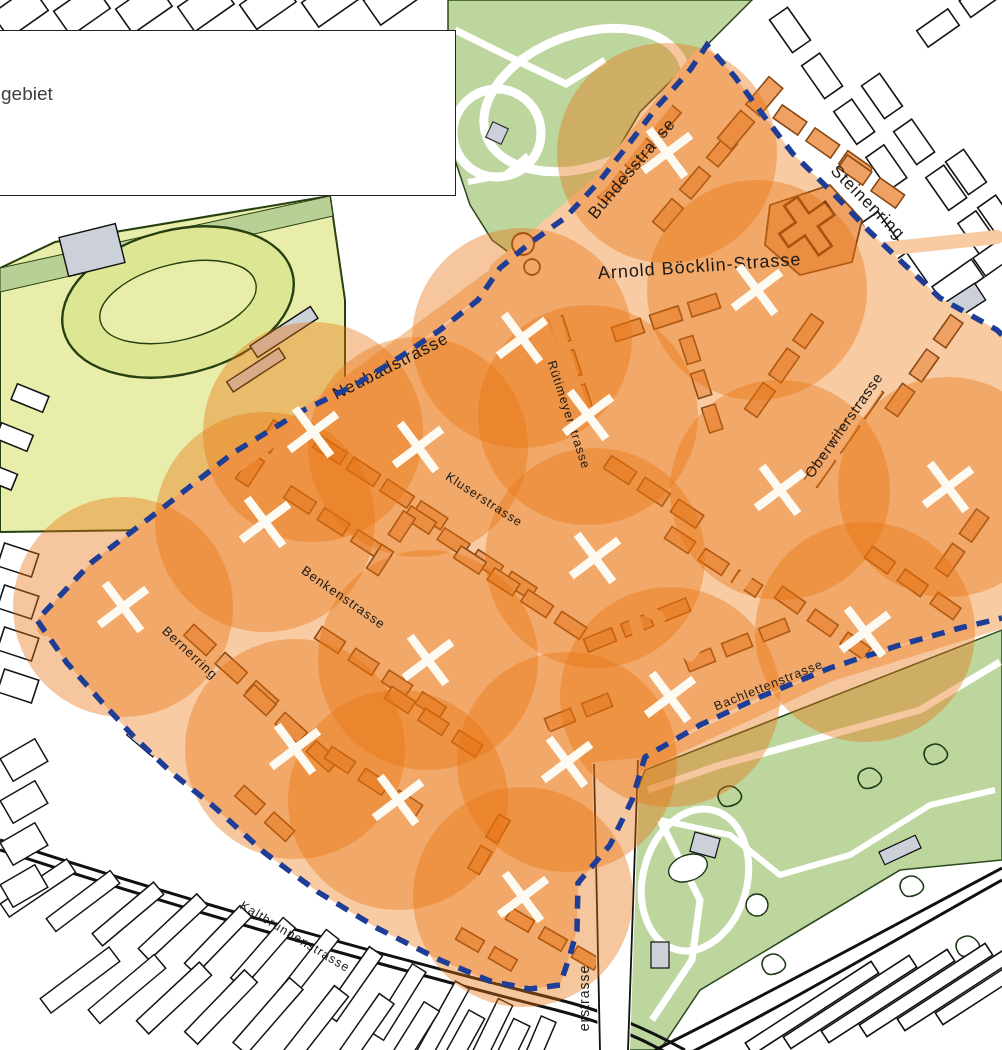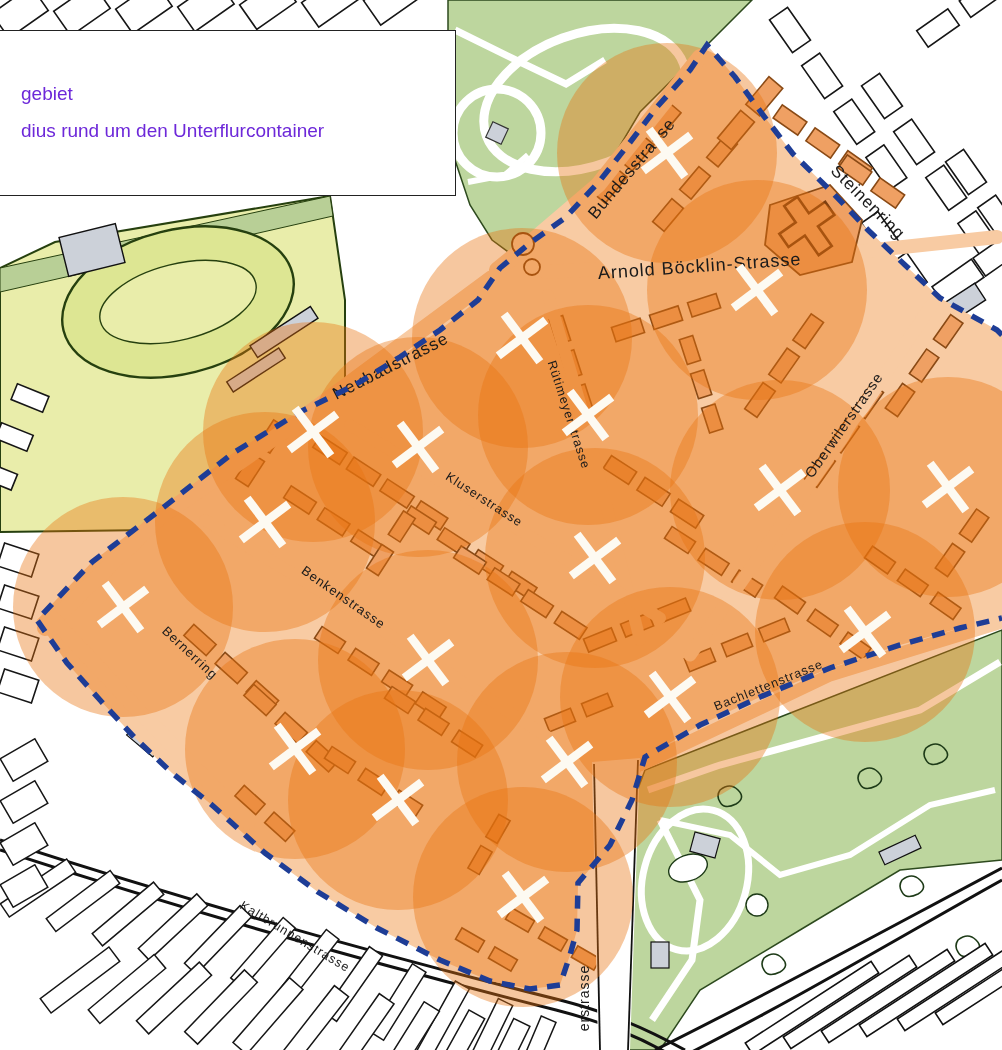--- a/index.html
+++ b/index.html
@@ -2,21 +2,21 @@
 <html><head>
 <meta charset="utf-8">
 <style>
   html,body{margin:0;padding:0;background:#fff;}
   .stage{position:relative;width:1002px;height:1050px;overflow:hidden;
          font-family:"Liberation Sans",sans-serif;background:#fff;}
   svg{position:absolute;left:0;top:0;}
   .legend{position:absolute;left:-14px;top:30px;width:470px;height:166px;
           background:#ffffff;border:1.6px solid #222;box-sizing:border-box;
           padding:44px 0 0 14px;z-index:5;}
-  .legend-row{font-size:19px;line-height:37px;color:#6d28d9;white-space:nowrap;padding-left:20px;}
+  .legend-row{font-size:19px;line-height:37px;color:#404040;white-space:nowrap;}
 </style>
 </head>
 <body>
 
 <div class="stage">
   <svg id="svg" width="1002" height="1050" viewBox="0 0 1002 1050">
       <g>
         <rect x="0" y="0" width="1002" height="1050" fill="#ffffff"></rect>
       </g>
       <g>
@@ -365,17 +365,14 @@
         <g transform="translate(523 897) rotate(8)">
           <line x1="-21" y1="-21" x2="21" y2="21" stroke="#fdfaf2" stroke-width="8.5"></line>
           <line x1="-21" y1="21" x2="21" y2="-21" stroke="#fdfaf2" stroke-width="8.5"></line>
         </g>
       </g>
     </svg>
   <div class="legend">
     <div class="legend-row">
       <span>gebiet</span>
     </div>
-    <div class="legend-row">
-      <span>dius rund um den Unterflurcontainer</span>
-    </div>
   </div>
 </div>
 
 </body></html>

